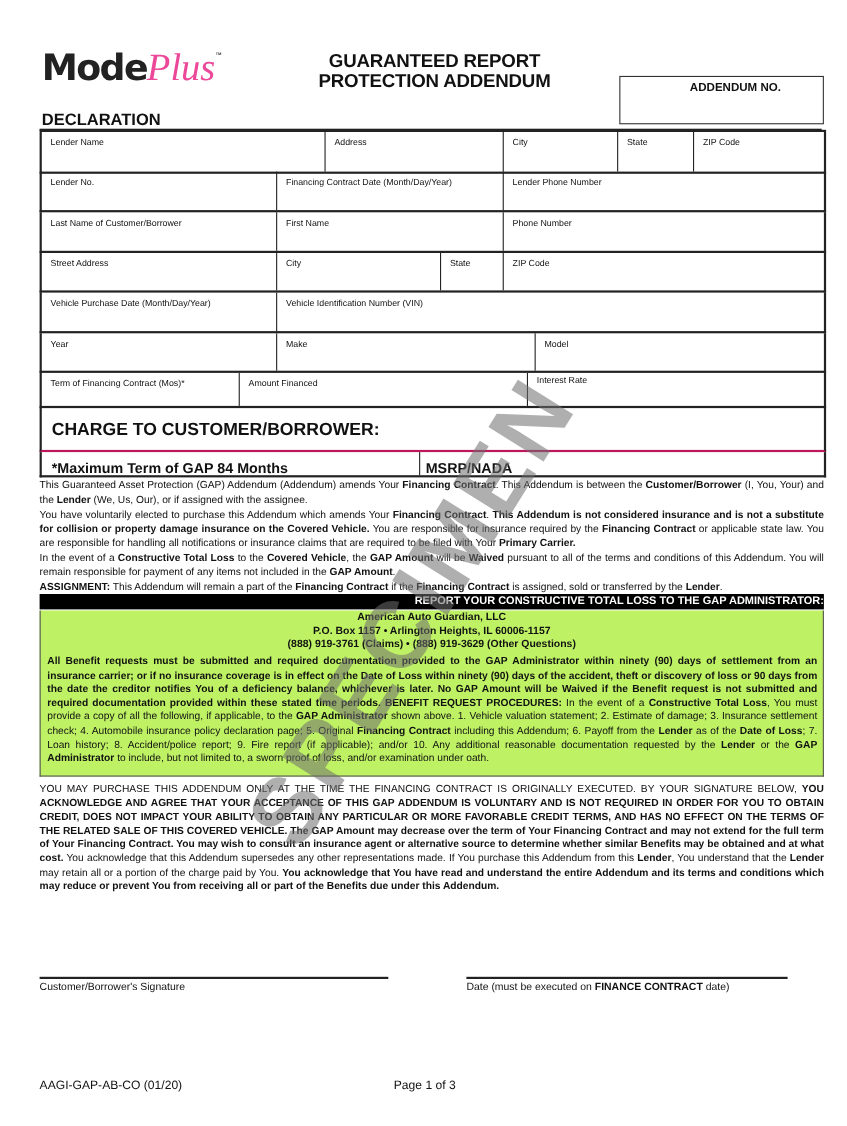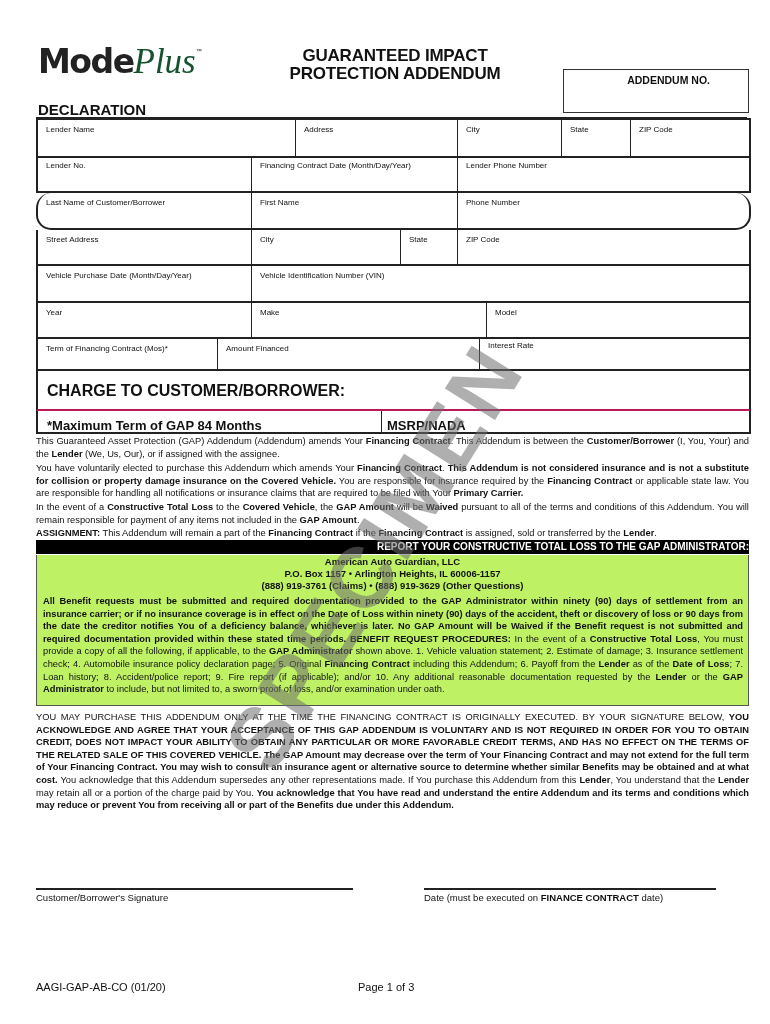--- a/index.html
+++ b/index.html
@@ -1,20 +1,20 @@
 <!DOCTYPE html>
 <html><head>
 <meta charset="utf-8">
 <style>
   html, body { margin:0; padding:0; background:#fff; }
   body { width:770px; height:1024px; position:relative; overflow:hidden; font-family:"Liberation Sans", sans-serif; color:#111; }
   .abs { position:absolute; }
   .logo { left:38px; top:42px; height:40px; white-space:nowrap; }
   .logo .mode { font-family:"DejaVu Sans", sans-serif; font-weight:bold; font-size:33px; letter-spacing:-1.5px; color:#222; }
-  .logo .plus { font-family:"Liberation Serif", serif; font-style:italic; font-size:35px; color:#14532d;margin-top:48px; }
+  .logo .plus { font-family:"Liberation Serif", serif; font-style:italic; font-size:35px; color:#ec4899;margin-top:48px; }
   .logo .tm { font-size:6px; vertical-align:top; position:relative; top:6px; }
   .title { left:250px; top:47px; width:290px; text-align:center; font-weight:bold; font-size:17px; line-height:18px; letter-spacing:-0.2px; }
   .addbox { left:563px; top:69px; width:184px; height:42px; border:1.5px solid #333; }
   .addbox span { position:absolute; right:38px; top:4px; font-size:10.5px; font-weight:bold; }
   .decl { left:38px; top:101px; font-weight:bold; font-size:15px; }
   .decl-rule { left:36px; top:117px; width:711px; height:2px; background:#222; }
 
   .grid { left:36px; top:118px; width:713px; }
   .row { position:absolute; left:0; width:711px; border-left:2px solid #222; border-right:2px solid #222; border-bottom:2px solid #222; }
   .cell { position:absolute; top:0; bottom:0; border-left:1.5px solid #222; }
@@ -47,21 +47,21 @@
   .watermark { left:170px; top:450px; font-size:86px; font-weight:bold; color:rgba(110,110,110,0.55); transform:rotate(-58deg); transform-origin:left top; letter-spacing:4px; pointer-events:none; white-space:nowrap; font-family:"Liberation Sans", sans-serif; }
   .watermark { transform: translate(0,0) rotate(-58deg); }
 </style>
 </head>
 <body>
 
 <div class="abs logo">
   <span class="mode">Mode</span><span class="plus">Plus</span><span class="tm">™</span>
 </div>
 <div class="abs title">
-  <div>GUARANTEED IMPACT</div>
+  <div>GUARANTEED REPORT</div>
   <div>PROTECTION ADDENDUM</div>
 </div>
 <div class="abs addbox">
   <span>ADDENDUM NO.</span>
 </div>
 <div class="abs decl">DECLARATION</div>
 <div class="abs decl-rule"></div>
 
 <div class="abs grid">
 
@@ -88,21 +88,21 @@
         <span class="lbl">Lender No.</span>
       </div>
     <div class="cell" style="left:213px; width:206px;">
         <span class="lbl">Financing Contract Date (Month/Day/Year)</span>
       </div>
     <div class="cell" style="left:419px; width:292px;">
         <span class="lbl">Lender Phone Number</span>
       </div>
   </div>
 
-  <div class="row" style="top:75px; height:35px;border-radius:15px;">
+  <div class="row" style="top:75px; height:35px;">
     <div class="cell" style="left:0; width:213px;">
         <span class="lbl">Last Name of Customer/Borrower</span>
       </div>
     <div class="cell" style="left:213px; width:206px;">
         <span class="lbl">First Name</span>
       </div>
     <div class="cell" style="left:419px; width:292px;padding-left:37px;">
         <span class="lbl">Phone Number</span>
       </div>
   </div>

